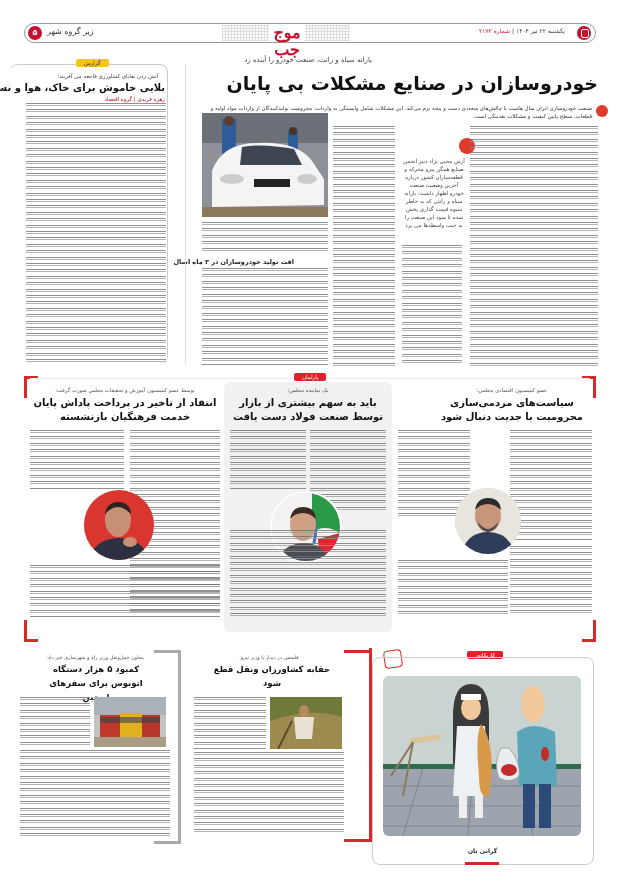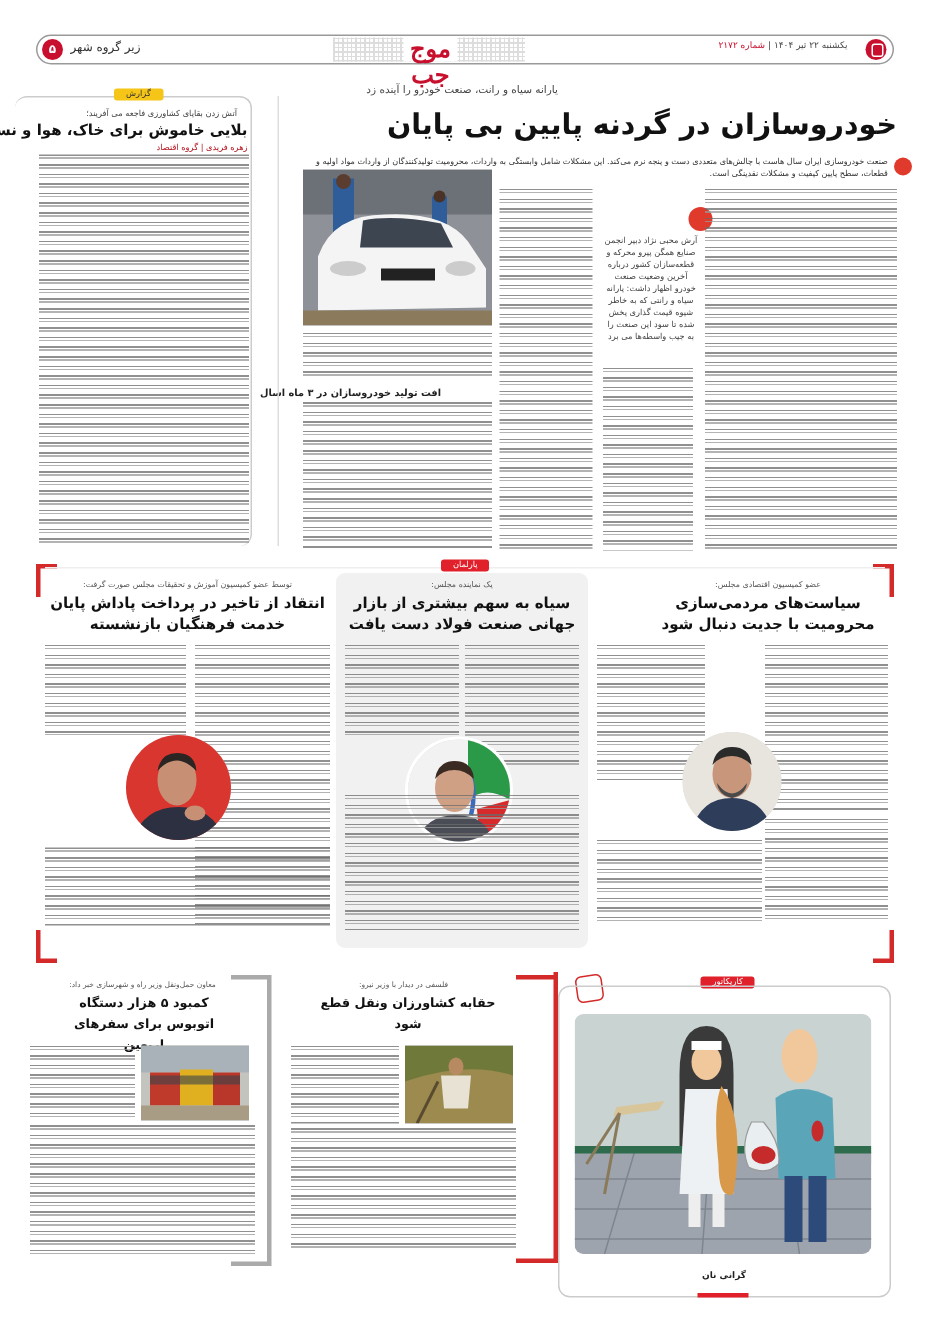--- a/index.html
+++ b/index.html
@@ -60,21 +60,21 @@
     <span> | </span>
     <span class="num">شماره ۲۱۷۲</span>
   </div>
   <div class="abs mast-pattern"></div>
   <div class="abs mast-logo">موج جب</div>
   <div class="abs mast-left-title">زیر گروه شهر</div>
   <div class="abs mast-left-badge">۵</div>
 </div>
 
 <div class="abs kicker" style="right:248px;top:56px">یارانه سیاه و رانت، صنعت خودرو را آینده زد</div>
-<div class="abs headline-main" style="right:22px;top:72px">خودروسازان در گردنه پایین بی پایان</div>
+<div class="abs headline-main" style="right:22px;top:72px">خودروسازان در صنایع مشکلات بی پایان</div>
 
 <div class="abs red-dot" style="left:596px;top:105px;width:12px;height:12px"></div>
 <div class="abs lead" style="left:206px;top:104px;width:386px">صنعت خودروسازی ایران سال هاست با چالش‌های متعددی دست و پنجه نرم می‌کند. این مشکلات شامل وابستگی به واردات، محرومیت تولیدکنندگان از واردات مواد اولیه و قطعات، سطح پایین کیفیت و مشکلات نقدینگی است.</div>
 
 <div class="abs photo" style="left:202px;top:113px;width:126px;height:104px">
   <svg width="126" height="104" viewBox="0 0 126 104">
     <rect width="126" height="104" fill="#8e9197"></rect>
     <rect y="0" width="126" height="30" fill="#6c7077"></rect>
     <rect x="20" y="6" width="14" height="70" fill="#2f5d9a"></rect>
     <circle cx="27" cy="8" r="5" fill="#5a3d2f"></circle>
@@ -122,21 +122,21 @@
     <path d="M6 66 Q12 44 33 44 Q54 44 60 66 Z" fill="#2d3d5a"></path>
     <ellipse cx="33" cy="28" rx="13" ry="16" fill="#c8977b"></ellipse>
     <path d="M20 22 Q22 10 33 10 Q45 10 46 22 Q40 16 33 16 Q25 16 20 22Z" fill="#2a2a2a"></path>
     <path d="M23 34 Q33 48 43 34 Q42 42 33 44 Q24 42 23 34Z" fill="#4a4a4a"></path>
   </svg>
 </div>
 <div class="abs lines" style="left:510px;top:546px;width:82px;height:70px"></div>
 <div class="abs lines" style="left:398px;top:560px;width:110px;height:56px"></div>
 
 <div class="abs col-kicker" style="left:230px;top:387px;width:156px">یک نماینده مجلس:</div>
-<div class="abs col-head" style="left:230px;top:396px;width:156px">سیاه به سهم بیشتری از بازار جهانی صنعت فولاد دست یافت</div>
+<div class="abs col-head" style="left:230px;top:396px;width:156px">باید به سهم بیشتری از بازار توسط صنعت فولاد دست یافت</div>
 <div class="abs lines" style="left:310px;top:430px;width:76px;height:80px"></div>
 <div class="abs lines" style="left:230px;top:430px;width:76px;height:60px"></div>
 <div class="abs portrait" style="left:270px;top:491px;width:72px;height:72px;border:2px solid #fff">
   <svg width="72" height="72" viewBox="0 0 72 72">
     <rect width="72" height="72" fill="#f2f2f2"></rect>
     <path d="M44 0 L72 0 L72 40 Q56 30 44 40Z" fill="#2b9a48"></path>
     <path d="M50 46 L72 40 L72 72 L52 72Z" fill="#d82a2a"></path>
     <path d="M44 20 Q50 34 46 50" stroke="#3a6bbf" stroke-width="3" fill="none"></path>
     <path d="M8 72 Q14 50 36 50 Q58 50 62 72 Z" fill="#4a4d56"></path>
     <ellipse cx="35" cy="32" rx="13" ry="16" fill="#d0a085"></ellipse>

